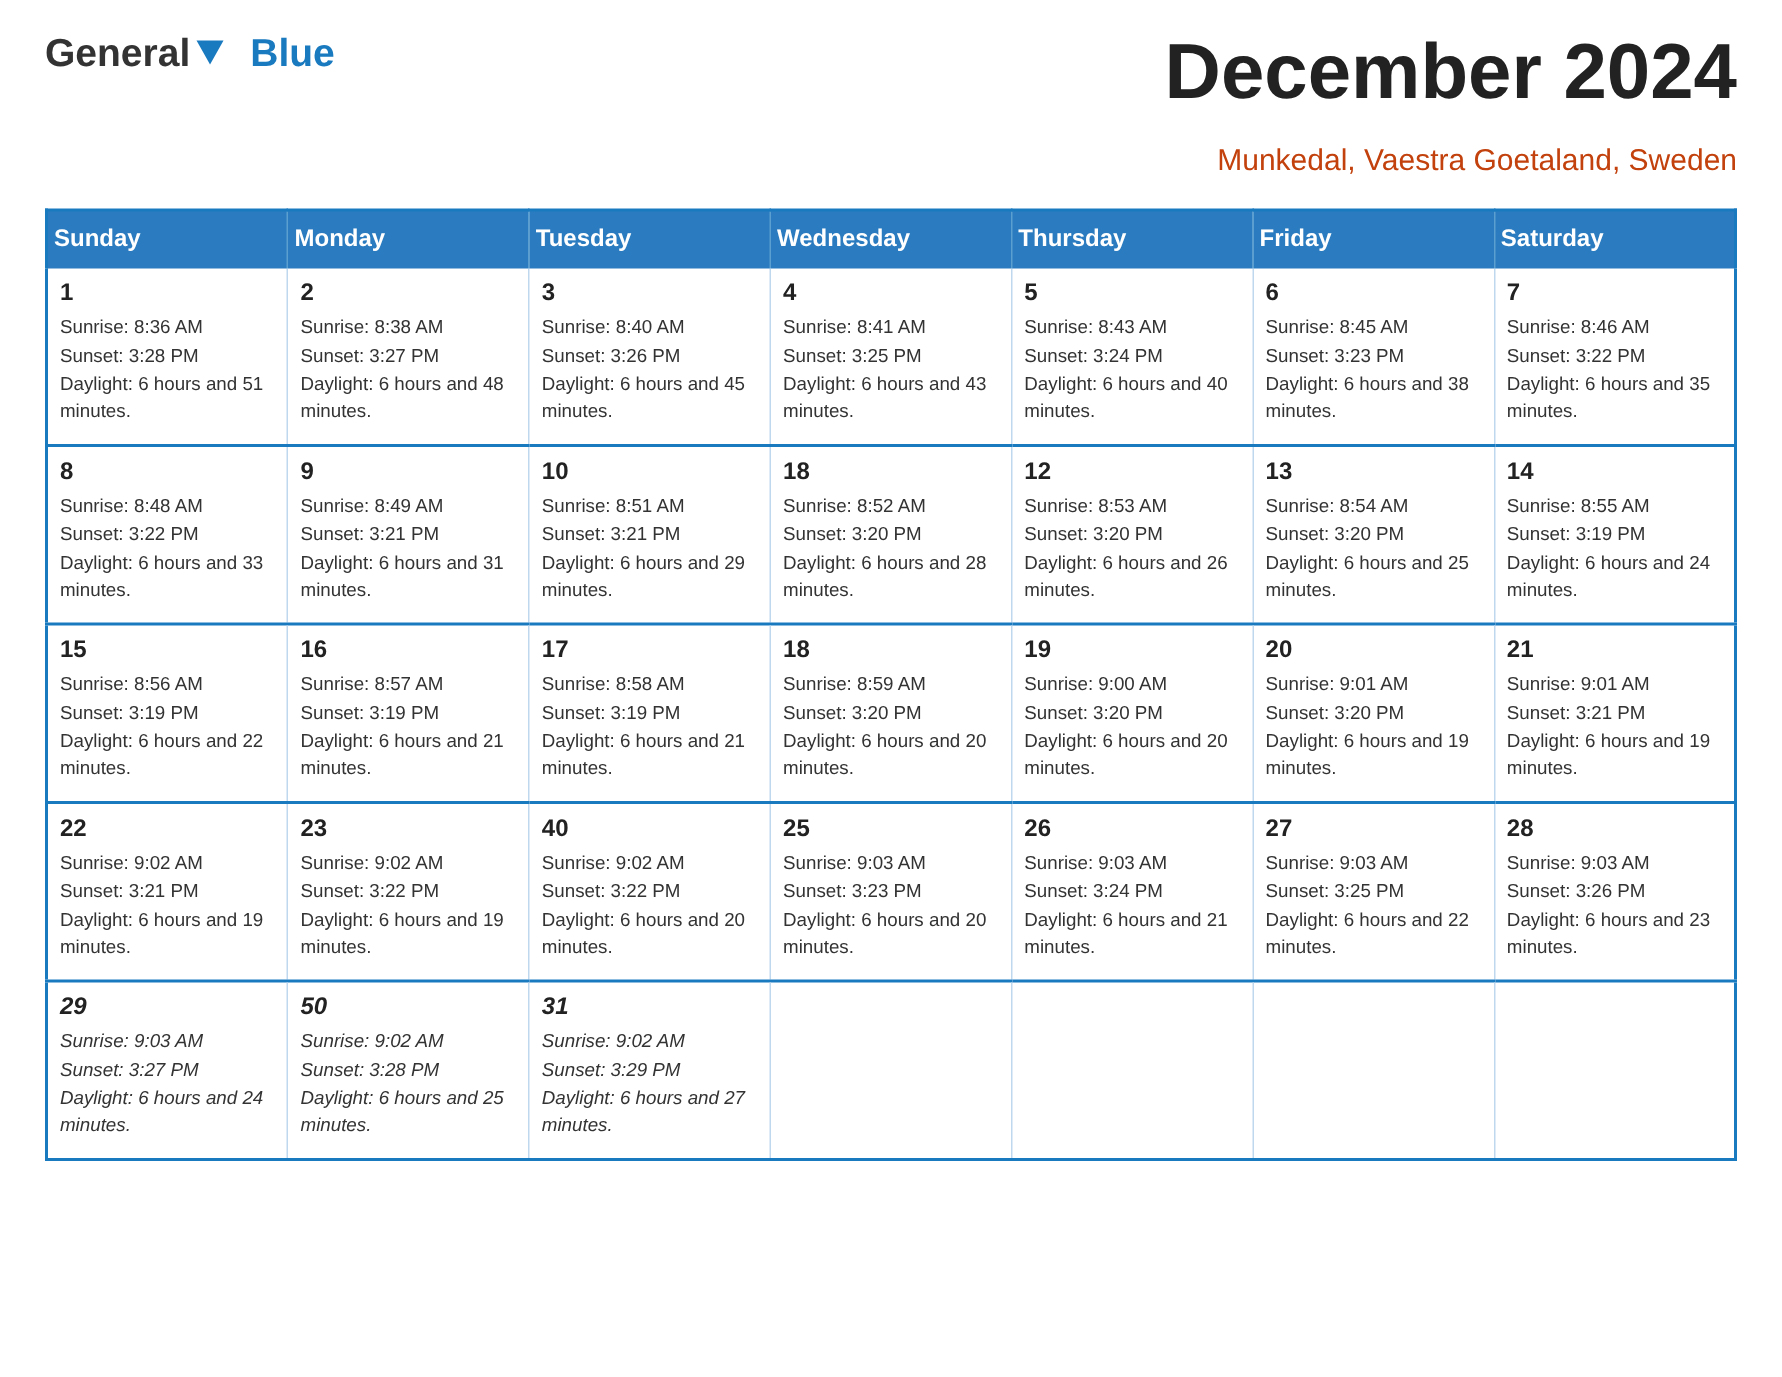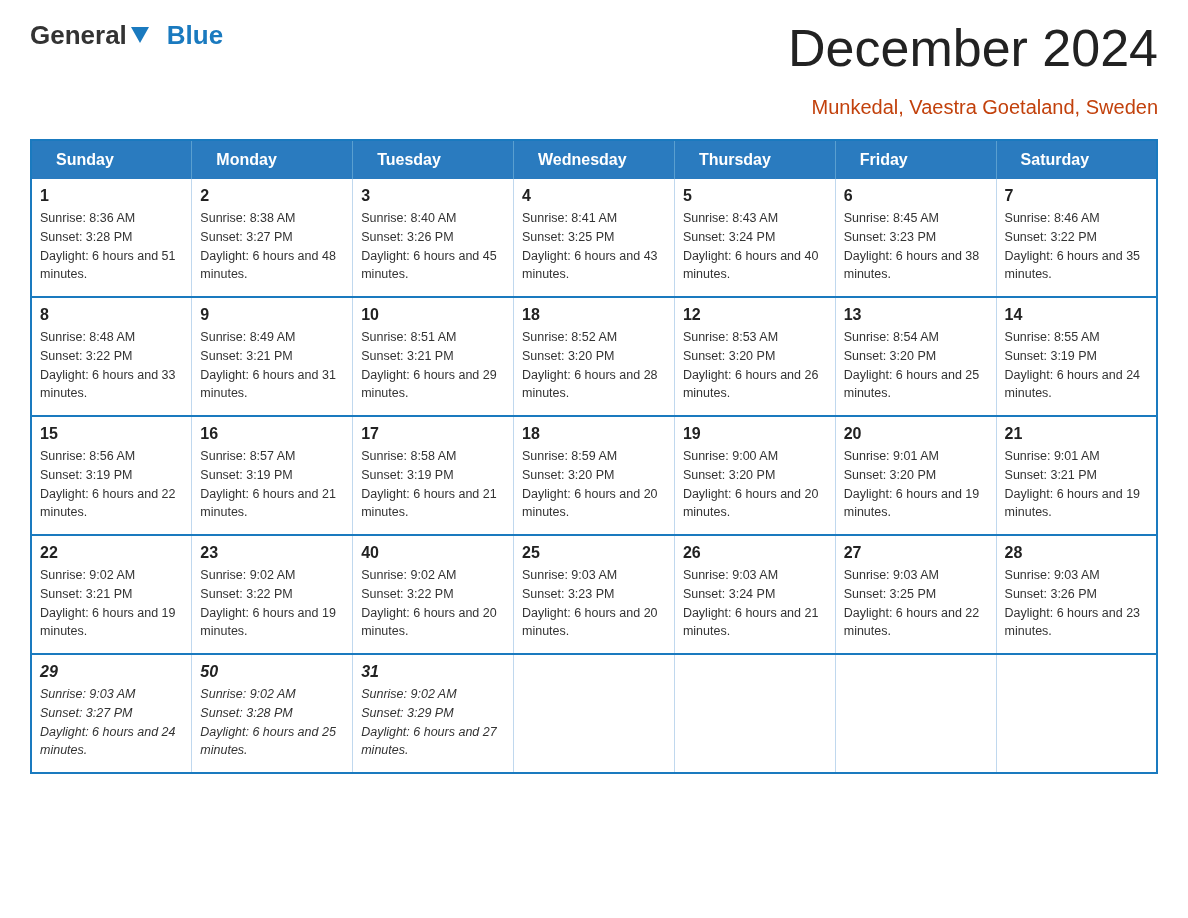--- a/index.html
+++ b/index.html
@@ -19,40 +19,40 @@
     .logo {
       display: flex;
       flex-direction: row;
       align-items: flex-start;
     }
     .title-area {
       text-align: right;
     }
     .month-title {
       font-size: 52px;
-      font-weight: normal;
+      font-weight: bold;
       color: #222;
       line-height: 1.1;
     }
     .location {
       font-size: 20px;
       color: #c2410c;
       margin-top: 19px;
     }
     .calendar-table {
       width: 100%;
       border-collapse: collapse;
       border: 2px solid #1a7abf;
     }
     .calendar-table thead tr th {
       background-color: #2a7bbf;
       color: #ffffff;
       font-size: 16px;
       font-weight: bold;
-      padding: 10px 24px;
+      padding: 10px 4px;
       text-align: left;
       border-right: 1px solid #5a9fd0;
     }
     .calendar-table thead tr th:last-child {
       border-right: none;
     }
     .calendar-table tbody tr td {
       vertical-align: top;
       padding: 8px 8px 12px 8px;
       border-right: 1px solid #c0d8ee;

